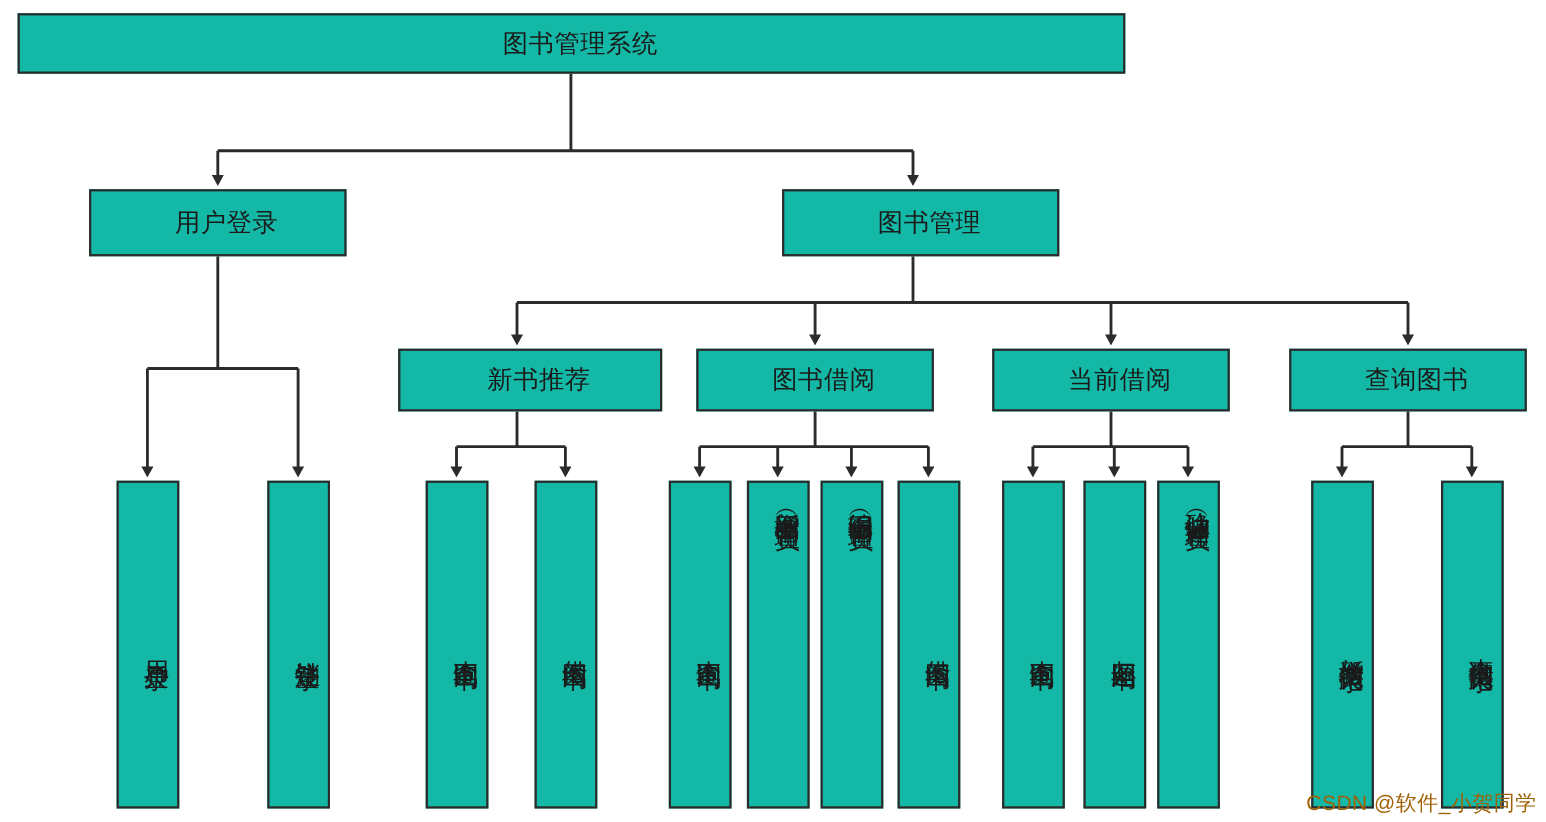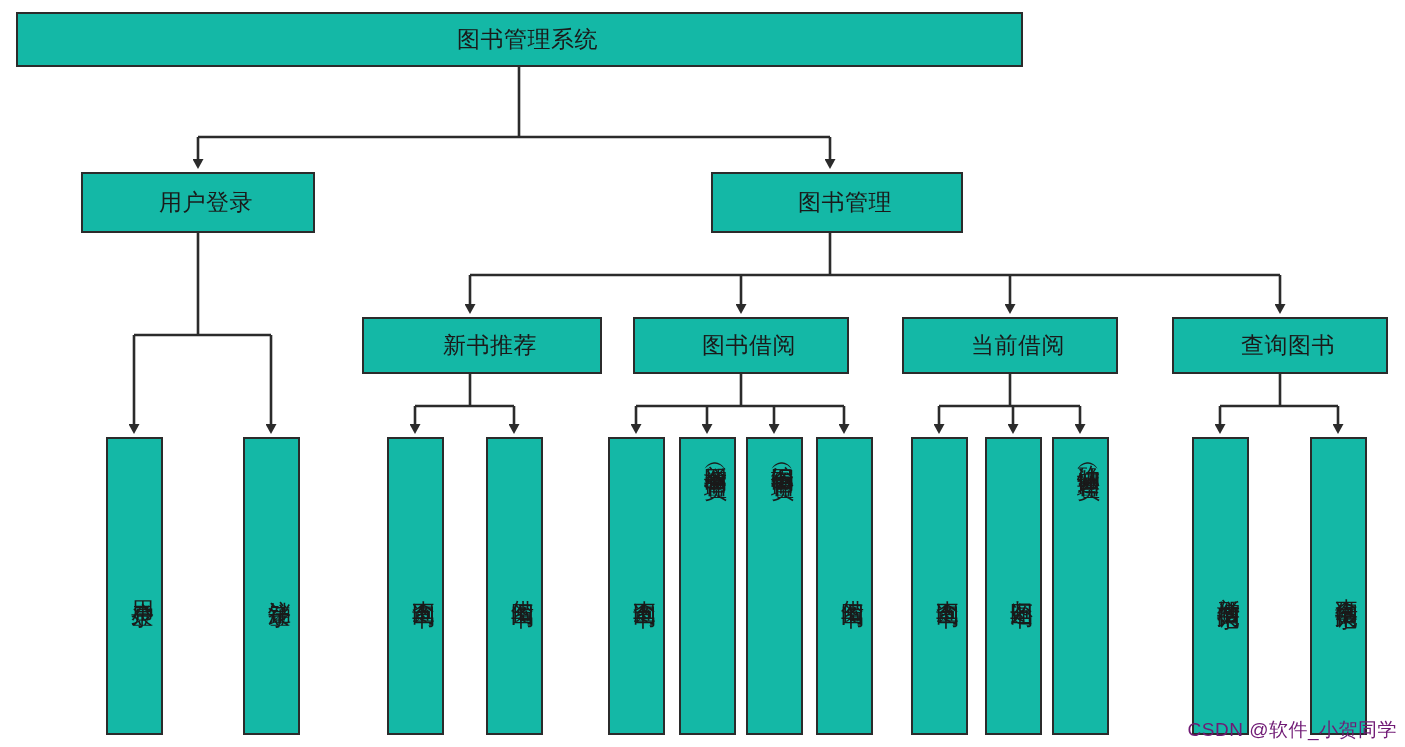--- a/index.html
+++ b/index.html
@@ -56,21 +56,21 @@
   }
   .node-box.vertical.centered {
     align-items: center;
     padding-top: 0;
   }
   #watermark {
     position: absolute;
     right: 8px;
     bottom: 4px;
     font-size: 19px;
-    color: #701a75;
+    color: #a16207;
     white-space: nowrap;
     letter-spacing: 0.5px;
   }
 </style>
 </head>
 <body>
 
 <div id="canvas">
 
   <svg id="diagram-svg" viewBox="0 0 1405 747" xmlns="http://www.w3.org/2000/svg">

